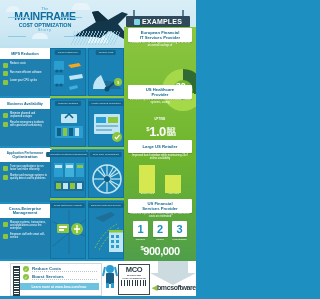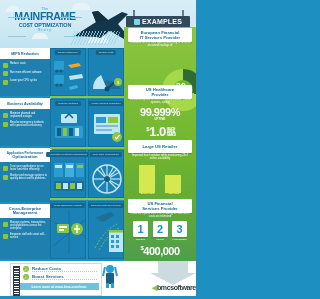--- a/index.html
+++ b/index.html
@@ -318,23 +318,20 @@
   </div>
   <div class="donut-lbl">
     <span style="font-size:9px">30</span><span style="font-size:5px">%</span>
   </div>
 
   <div class="ex-card" style="top:58px;">
     <div class="name">US Healthcare</div>
     <div class="name">Provider</div>
   </div>
   <div class="ex-desc" style="top:71px;">Increased uptime to 99.999% for its mission critical systems, saving</div>
-  <div class="big-num uptime" style="left:4px; top:80px; width:64px;">
-    <span>99.999</span><span>%</span>
-  </div>
   <div class="ex-desc uptime-sub" style="top:91px; font-weight:bold;">UPTIME</div>
   <div class="big-num money" style="left:6px; top:96px; width:62px;">
     <span class="cur">$</span><span>1.0</span><span class="money-tag">
       <span style="display:block">MILLION</span>
       <span style="display:block">ANNUAL</span>
       <span style="display:block">SAVINGS</span>
     </span>
   </div>
 
   <div class="ex-card" style="top:113px;">
@@ -359,21 +356,21 @@
     <div class="step">1</div>
     <div class="step">2</div>
     <div class="step">3</div>
   </div>
   <div class="step-lbls" style="top:211px;">
     <span>REPORT</span>
     <span>TOOLS</span>
     <span>PROCESSES</span>
   </div>
   <div class="big-num money" style="left:4px; top:215px; width:64px; font-size:11px;">
-    <span class="cur">$</span><span>400,000</span>
+    <span class="cur">$</span><span>900,000</span>
   </div>
 </div>
 
 <div class="left-col">
 
   <div class="accent-bar" style="top:0; height:48px;"></div>
   <div class="sec" style="top:0; height:48px;">
     <div class="sec-hd">MIPS Reduction</div>
     <div class="bullets">
       <div class="bullet">
@@ -600,20 +597,26 @@
 
   <svg style="position:absolute; left:100px; top:1px;" width="20" height="26" viewBox="0 0 20 26">
     <path d="M3 14 L5 5" stroke="#2a9ed0" stroke-width="2" fill="none"></path>
     <path d="M17 14 L15 5" stroke="#2a9ed0" stroke-width="2" fill="none"></path>
     <circle cx="10" cy="7" r="4" fill="#2a9ed0"></circle>
     <rect x="6" y="11" width="8" height="11" rx="1" fill="#1a5f85"></rect>
     <rect x="6" y="21" width="3" height="5" fill="#2a9ed0"></rect>
     <rect x="11" y="21" width="3" height="5" fill="#2a9ed0"></rect>
   </svg>
 
+  <div class="ticket">
+    <div class="tt">MCO</div>
+    <div class="ts">MAINFRAME</div>
+    <div class="ts">COST OPTIMIZATION</div>
+    <div class="tcode"></div>
+  </div>
 
   <svg class="arrow-big" viewBox="0 0 46 24">
     <path d="M8 0 L38 0 L38 12 L46 12 L23 24 L0 12 L8 12 Z" fill="#b9cfd6" opacity=".75"></path>
   </svg>
 
   <div class="bmc-logo">
     <span class="tick">◀</span><span>bmcsoftware</span>
   </div>
 </div>
 

